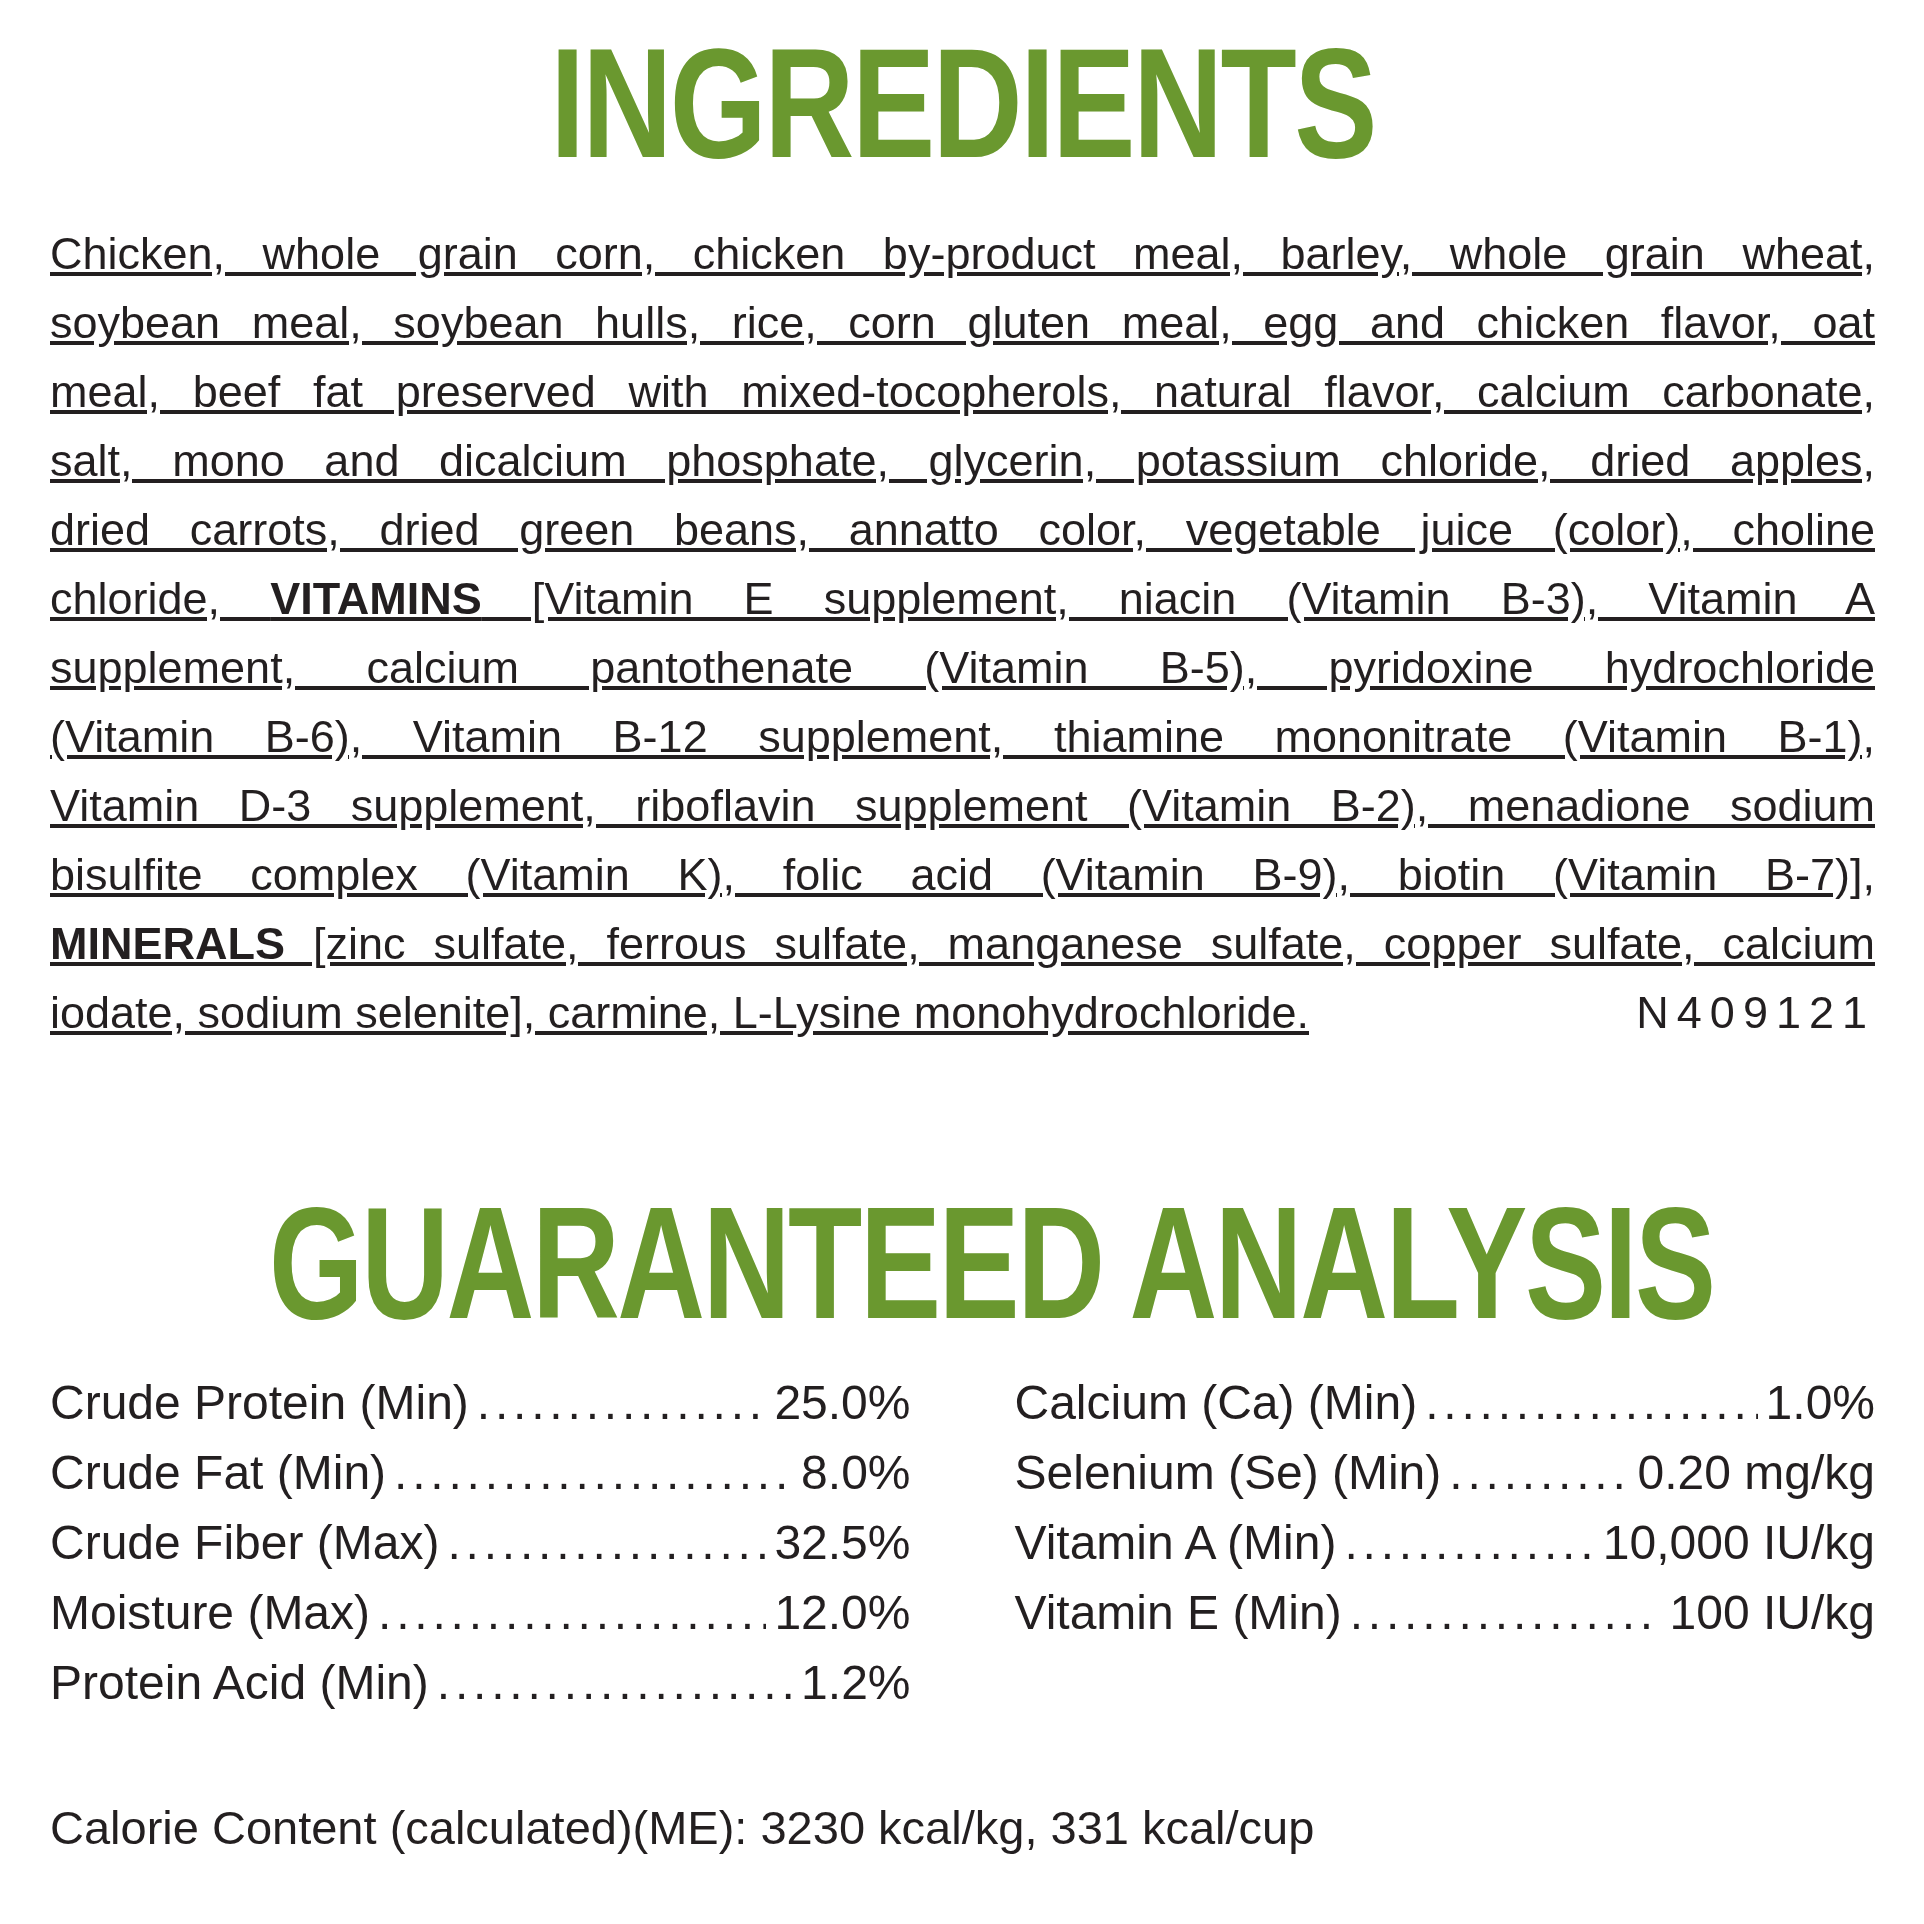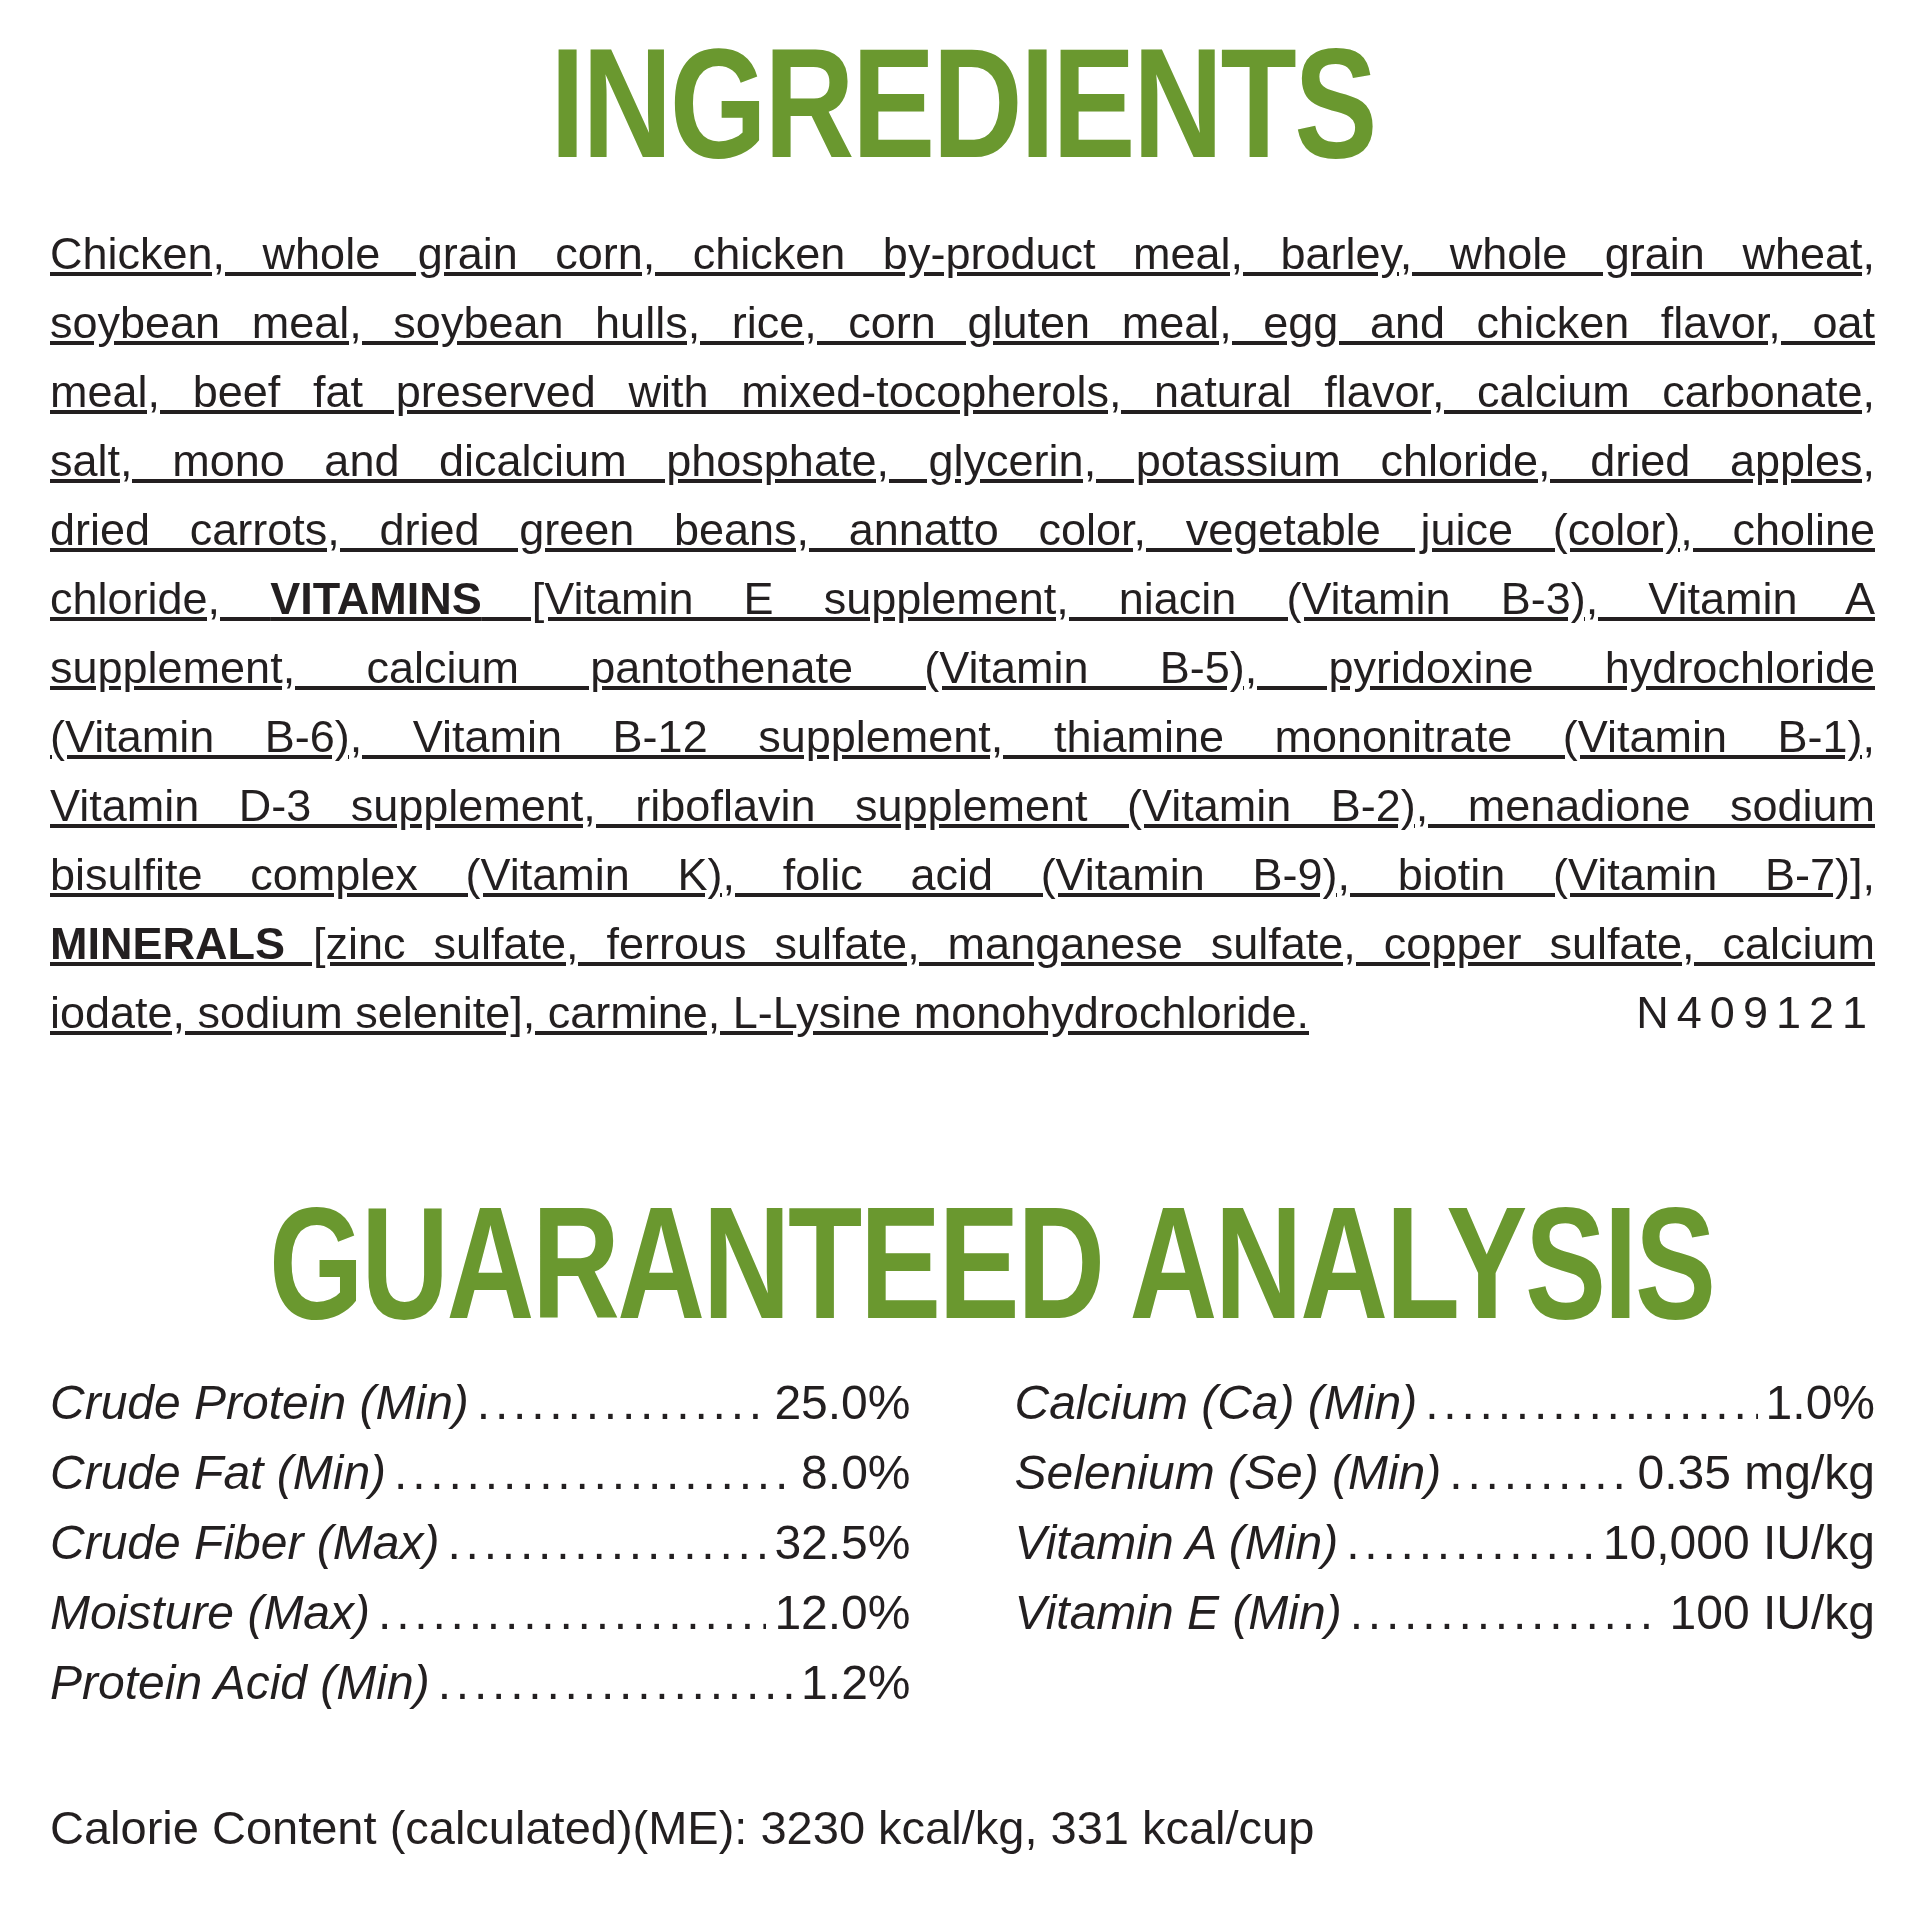--- a/index.html
+++ b/index.html
@@ -76,21 +76,20 @@
   }
   .ga-row {
     display: flex;
     align-items: baseline;
     height: 70px;
     font-size: 48px;
     white-space: nowrap;
   }
   .ga-label {
     flex: 0 0 auto;
-    font-style: italic;
   }
   .ga-dots {
     flex: 1 1 auto;
     overflow: hidden;
     margin: 0 8px;
     min-width: 16px;
   }
   .ga-dots::before {
     content: "....................................................................................";
     letter-spacing: 4.8px;
@@ -157,21 +156,21 @@
     </div>
     <div class="ga-col">
       <div class="ga-row">
           <span class="ga-label">Calcium (Ca) (Min)</span>
           <span class="ga-dots"></span>
           <span class="ga-value">1.0%</span>
         </div>
       <div class="ga-row">
           <span class="ga-label">Selenium (Se) (Min)</span>
           <span class="ga-dots"></span>
-          <span class="ga-value">0.35 mg/kg</span>
+          <span class="ga-value">0.20 mg/kg</span>
         </div>
       <div class="ga-row">
           <span class="ga-label">Vitamin A (Min)</span>
           <span class="ga-dots"></span>
           <span class="ga-value">10,000 IU/kg</span>
         </div>
       <div class="ga-row">
           <span class="ga-label">Vitamin E (Min)</span>
           <span class="ga-dots"></span>
           <span class="ga-value">100 IU/kg</span>

